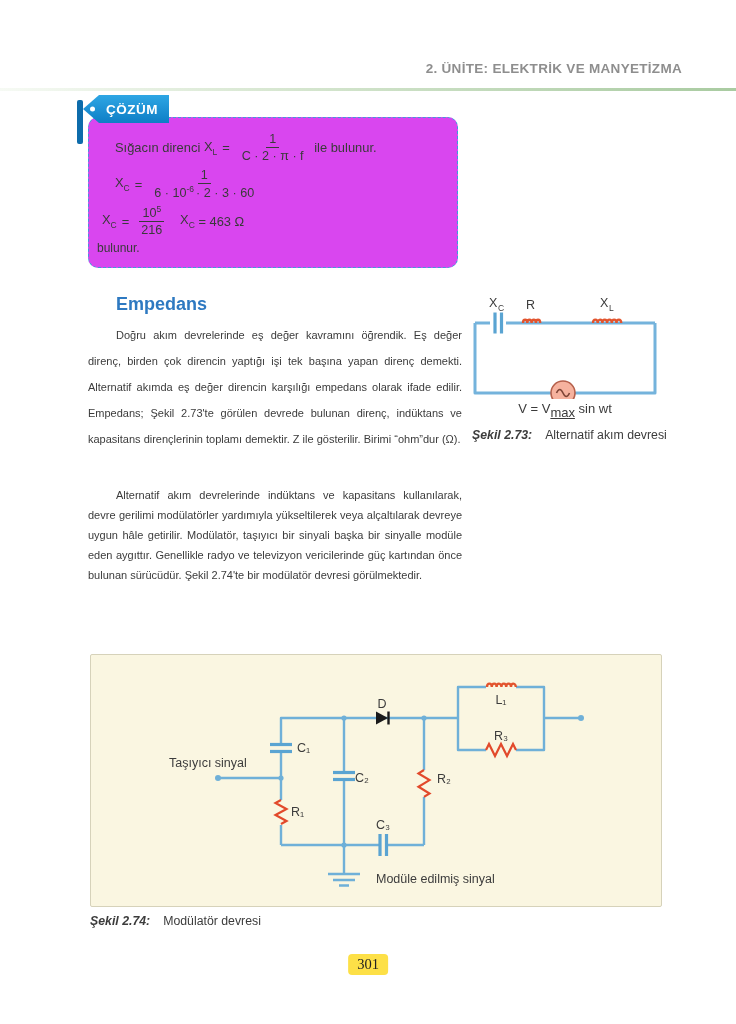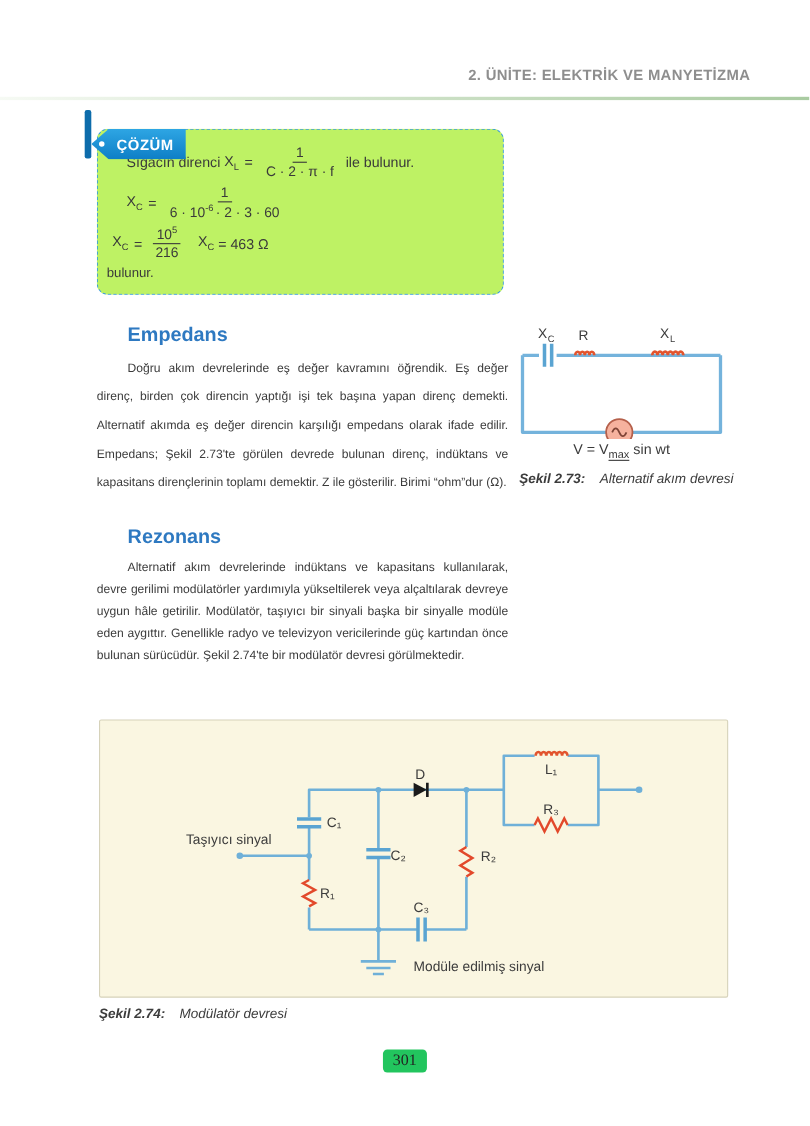--- a/index.html
+++ b/index.html
@@ -7,23 +7,23 @@
         font-family:"Liberation Sans",sans-serif;color:#3a3a3a;}
 
   
   .header-title{position:absolute;top:61px;right:54px;font-size:13.5px;font-weight:bold;
                 color:#8e8e8e;letter-spacing:0.3px;}
   .header-rule{position:absolute;top:88px;left:0;width:736px;height:2.5px;
                background:linear-gradient(to right,#f6faf4 0%,#d9e8d3 35%,#a9cba1 100%);}
 
   
   .cozum-bar{position:absolute;left:77px;top:100px;width:6px;height:44px;background:#0d6cab;border-radius:2px;}
-  .solution-box{position:absolute;left:88px;top:117px;width:370px;height:151px;background:#bef264;
+  .solution-box{position:absolute;left:88px;top:117px;width:370px;height:151px;background:#d946ef;
                 border:1.6px dashed #3d9ed8;border-radius:10px;box-sizing:border-box;padding-top:13px;}
-  .cozum-tag{position:absolute;left:83px;top:117px;width:86px;height:28px;
+  .cozum-tag{position:absolute;left:83px;top:95px;width:86px;height:28px;
              background:linear-gradient(180deg,#2ea6e4,#0e7ec6);
              clip-path:polygon(16px 0,100% 0,100% 100%,16px 100%,0 50%);
              color:#fff;font-weight:bold;font-size:13.5px;display:flex;align-items:center;
              justify-content:center;padding-left:12px;box-sizing:border-box;letter-spacing:0.5px;}
   .cozum-tag::before{content:"";position:absolute;left:7px;top:50%;transform:translateY(-50%);
              width:5px;height:5px;background:#fff;border-radius:50%;}
 
   .srow{display:flex;align-items:center;padding-left:26px;margin-bottom:2px;font-size:12.9px;
         color:#3a3a3a;white-space:nowrap;}
   .srow.r3{padding-left:13px;}
@@ -41,36 +41,36 @@
   
   .section{position:absolute;left:88px;width:374px;}
   .sec-heading{color:#2e79c1;font-weight:bold;font-size:18px;margin:0 0 0 28px;}
   .sec-para{font-size:11px;color:#3b3b3b;text-align:justify;text-indent:28px;margin:7px 0 0 0;}
   .sec-empedans .sec-para{line-height:26px;}
   .sec-rezonans .sec-para{line-height:20px;}
 
   
   .fig273{position:absolute;left:470px;top:293px;width:266px;height:165px;}
   .fig273-formula{position:absolute;top:108px;left:0;width:190px;text-align:center;font-size:13px;color:#3b3b3b;}
-  .fig273-formula sub{font-size:10px;text-decoration:underline;}
+  .fig273-formula sub{font-size:13px;text-decoration:underline;}
   .fig-caption{font-size:12.3px;color:#3c3c3c;}
   .fig-caption .cap-b{font-weight:bold;font-style:italic;margin-right:13px;}
-  .fig-caption .cap-i{font-style:italic;}
+  .fig-caption .cap-i{}
   .fig273 .fig-caption{position:absolute;top:135px;left:2px;}
 
   
   .fig274-box{position:absolute;left:90px;top:654px;width:572px;height:253px;background:#faf6e1;
               border:1px solid #d6d2ba;border-radius:2px;box-sizing:border-box;}
   .fig274-caption{position:absolute;left:90px;top:914px;}
 
   svg text{font-family:"Liberation Sans",sans-serif;font-size:12.5px;fill:#3c3c3c;}
   svg .sublabel{font-size:8.5px;}
 
   
-  .page-badge{position:absolute;left:50%;transform:translateX(-50%);top:954px;background:#22c55e;
+  .page-badge{position:absolute;left:50%;transform:translateX(-50%);top:954px;background:#fde047;
               border-radius:4px;padding:2px 9px;font-family:"Liberation Serif",serif;
               font-size:14.5px;color:#222;}
 </style>
 </head>
 <body>
 
 <div class="page">
 
   <div class="header-title">2. ÜNİTE: ELEKTRİK VE MANYETİZMA</div>
   <div class="header-rule"></div>
@@ -138,21 +138,20 @@
       <text x="130" y="14">X</text>
       <text x="139" y="18" class="sublabel">L</text>
     </svg>
     <div class="fig273-formula"><span>V = V</span><sub>max</sub> <span>sin wt</span></div>
     <div class="fig-caption">
       <span class="cap-b">Şekil 2.73:</span><span class="cap-i">Alternatif akım devresi</span>
     </div>
   </div>
 
   <div class="section sec-rezonans" style="top:478px;">
-    <h3 class="sec-heading">Rezonans</h3>
     <p class="sec-para">Alternatif akım devrelerinde indüktans ve kapasitans kullanılarak, devre gerilimi modülatörler yardımıyla yükseltilerek veya alçaltılarak devreye uygun hâle getirilir. Modülatör, taşıyıcı bir sinyali başka bir sinyalle modüle eden aygıttır. Genellikle radyo ve televizyon vericilerinde güç kartından önce bulunan sürücüdür. Şekil 2.74'te bir modülatör devresi görülmektedir.</p>
   </div>
 
   <div class="fig274-box">
     <svg width="570" height="251" viewBox="0 0 570 251">
 
       <path d="M190 190 L190 170 M190 145 L190 97 M190 88 L190 63 L367 63" fill="none" stroke="#6fb0d8" stroke-width="2.4" stroke-linejoin="round"></path>
       <path d="M190 190 H288 M296 190 H333" fill="none" stroke="#6fb0d8" stroke-width="2.4"></path>
       <path d="M253 63 V117 M253 125 V218" fill="none" stroke="#6fb0d8" stroke-width="2.4"></path>
       <path d="M333 63 V115 M333 142 V190" fill="none" stroke="#6fb0d8" stroke-width="2.4"></path>

